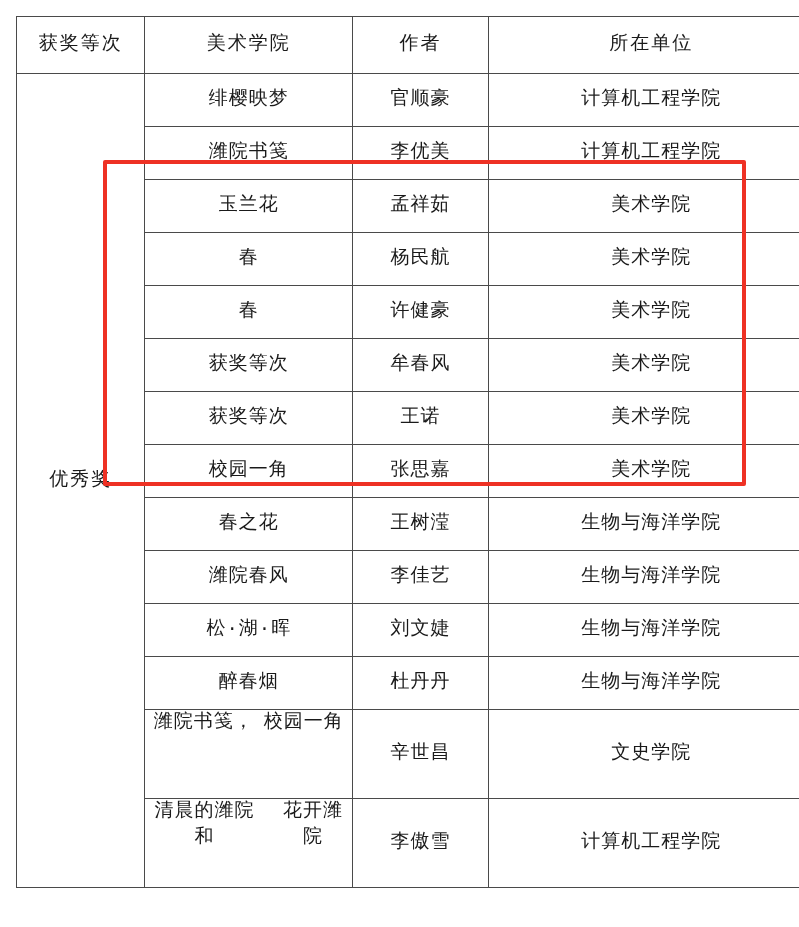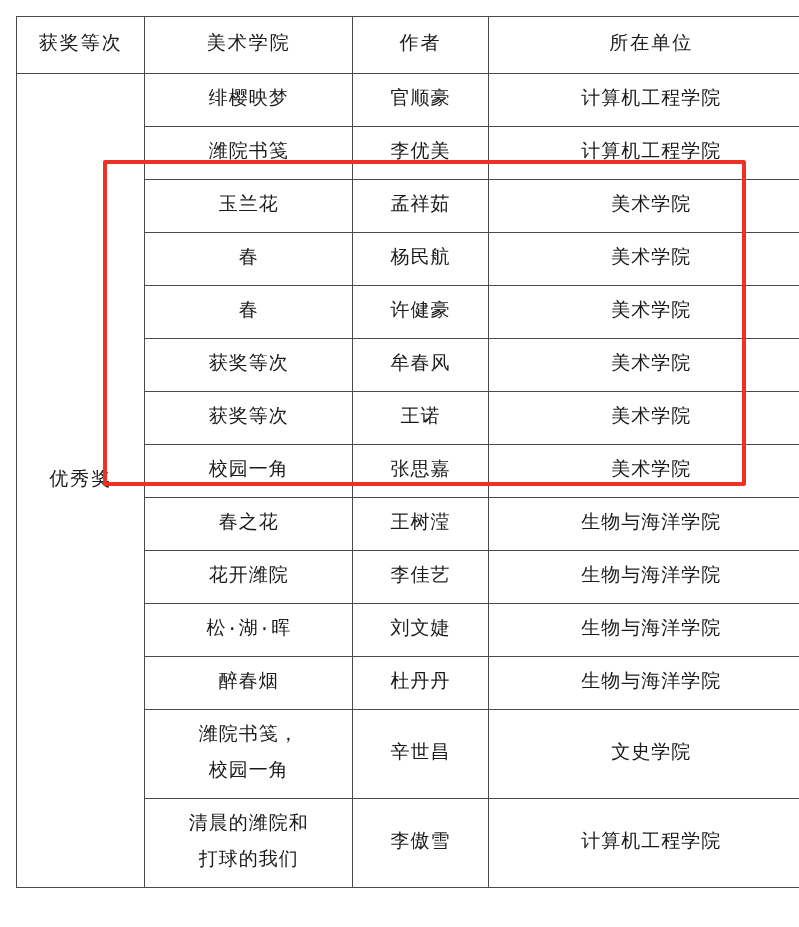--- a/index.html
+++ b/index.html
@@ -48,23 +48,22 @@
     font-size: 19px;
   }
   tbody td {
     height: 52px;
   }
   tr.tall td {
     height: 88px;
   }
   .two-line {
     display: flex;
-    flex-direction: column;
+    flex-direction: row;
     justify-content: center;
-    align-items: center;
     gap: 10px;
     height: 100%;
   }
   .cell-text {
     display: block;
     letter-spacing: 1px;
   }
   
   #highlight-box {
     position: absolute;
@@ -189,21 +188,21 @@
         </td>
         <td>
           <span class="cell-text">王树滢</span>
         </td>
         <td>
           <span class="cell-text">生物与海洋学院</span>
         </td>
       </tr>
       <tr>
         <td>
-          <span class="cell-text">花开潍院</span>
+          <span class="cell-text">潍院春风</span>
         </td>
         <td>
           <span class="cell-text">李佳艺</span>
         </td>
         <td>
           <span class="cell-text">生物与海洋学院</span>
         </td>
       </tr>
       <tr>
         <td>
@@ -238,21 +237,21 @@
           <span class="cell-text">辛世昌</span>
         </td>
         <td>
           <span class="cell-text">文史学院</span>
         </td>
       </tr>
       <tr class="tall">
         <td>
           <div class="two-line">
             <span class="cell-text">清晨的潍院和</span>
-            <span class="cell-text">打球的我们</span>
+            <span class="cell-text">花开潍院</span>
           </div>
         </td>
         <td>
           <span class="cell-text">李傲雪</span>
         </td>
         <td>
           <span class="cell-text">计算机工程学院</span>
         </td>
       </tr>
     </tbody>

